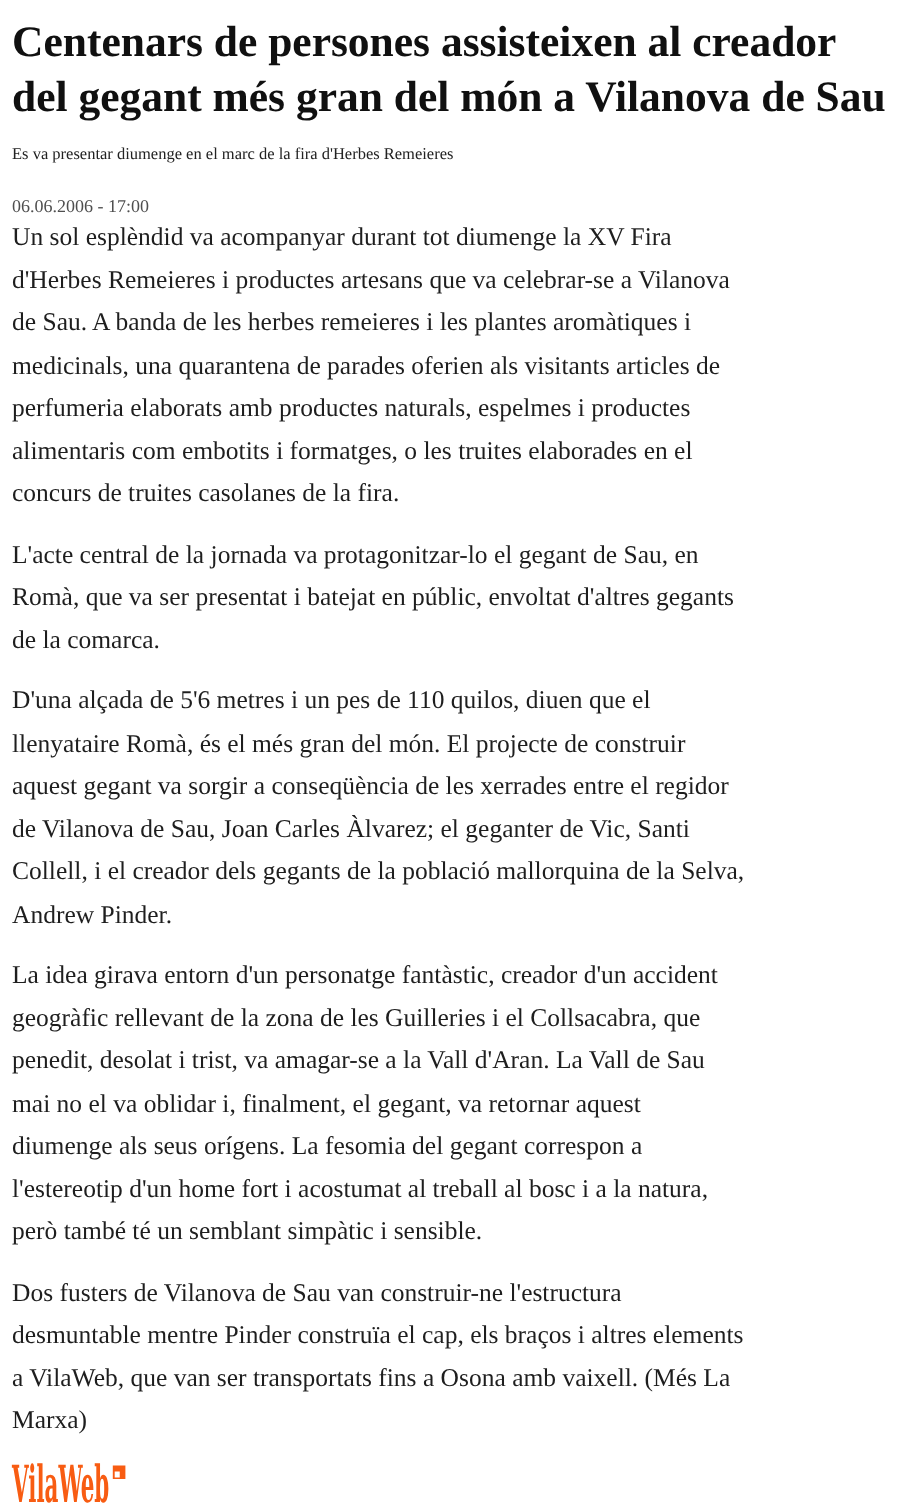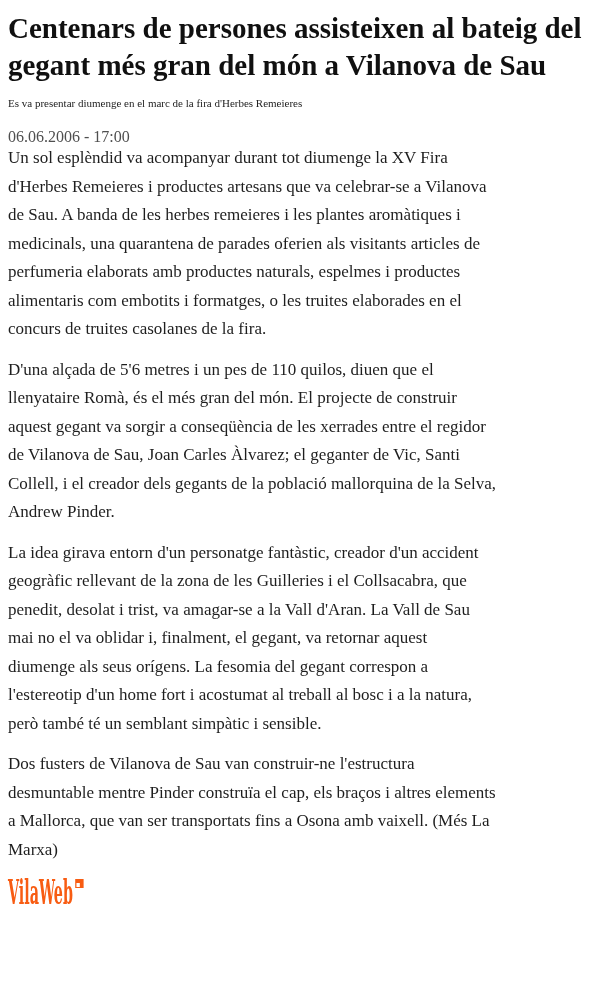--- a/index.html
+++ b/index.html
@@ -24,21 +24,21 @@
     letter-spacing: 0;
   }
   .subtitle {
     font-size: 11px;
     line-height: 22px;
     color: #222222;
     margin: 8px 0 0 0;
     max-width: 592px;
   }
   .date-line {
-    font-size: 16px;
+    font-size: 12px;
     line-height: 14px;
     color: #4f4f4f;
     margin: 16px 0 0 0;
   }
   .article-body {
     width: 490px;
   }
   .article-body p {
     font-size: 17px;
     line-height: 28.5px;
@@ -83,31 +83,32 @@
     width: 8px;
     height: 4px;
     background: #ffffff;
   }
 </style>
 </head>
 <body>
 
 <div class="page">
 
-  <h1 class="headline">Centenars de persones assisteixen al bateig del gegant més gran del món a Vilanova de Sau</h1>
+  <h1 class="headline">Centenars de persones assisteixen al creador del gegant més gran del món a Vilanova de Sau</h1>
 
   <p class="subtitle">Es va presentar diumenge en el marc de la fira d'Herbes Remeieres</p>
 
   <p class="date-line">06.06.2006 - 17:00</p>
 
   <div class="article-body">
     <p>Un sol esplèndid va acompanyar durant tot diumenge la XV Fira d'Herbes Remeieres i productes artesans que va celebrar-se a Vilanova de Sau. A banda de les herbes remeieres i les plantes aromàtiques i medicinals, una quarantena de parades oferien als visitants articles de perfumeria elaborats amb productes naturals, espelmes i productes alimentaris com embotits i formatges, o les truites elaborades en el concurs de truites casolanes de la fira.</p>
+    <p>L'acte central de la jornada va protagonitzar-lo el gegant de Sau, en Romà, que va ser presentat i batejat en públic, envoltat d'altres gegants de la comarca.</p>
     <p>D'una alçada de 5'6 metres i un pes de 110 quilos, diuen que el llenyataire Romà, és el més gran del món. El projecte de construir aquest gegant va sorgir a conseqüència de les xerrades entre el regidor de Vilanova de Sau, Joan Carles Àlvarez; el geganter de Vic, Santi Collell, i el creador dels gegants de la població mallorquina de la Selva, Andrew Pinder.</p>
     <p>La idea girava entorn d'un personatge fantàstic, creador d'un accident geogràfic rellevant de la zona de les Guilleries i el Collsacabra, que penedit, desolat i trist, va amagar-se a la Vall d'Aran. La Vall de Sau mai no el va oblidar i, finalment, el gegant, va retornar aquest diumenge als seus orígens. La fesomia del gegant correspon a l'estereotip d'un home fort i acostumat al treball al bosc i a la natura, però també té un semblant simpàtic i sensible.</p>
-    <p>Dos fusters de Vilanova de Sau van construir-ne l'estructura desmuntable mentre Pinder construïa el cap, els braços i altres elements a Mallorca, que van ser transportats fins a Osona amb vaixell. (Més La Marxa)</p>
+    <p>Dos fusters de Vilanova de Sau van construir-ne l'estructura desmuntable mentre Pinder construïa el cap, els braços i altres elements a VilaWeb, que van ser transportats fins a Osona amb vaixell. (Més La Marxa)</p>
   </div>
 
   <div class="logo">
     <span class="logo-inner">
       <span class="logo-text" style="color: rgb(248, 92, 18);">VilaWeb</span><span class="logo-mark" style="background: rgb(248, 92, 18);"><i></i></span>
     </span>
   </div>
 
 </div>
 

